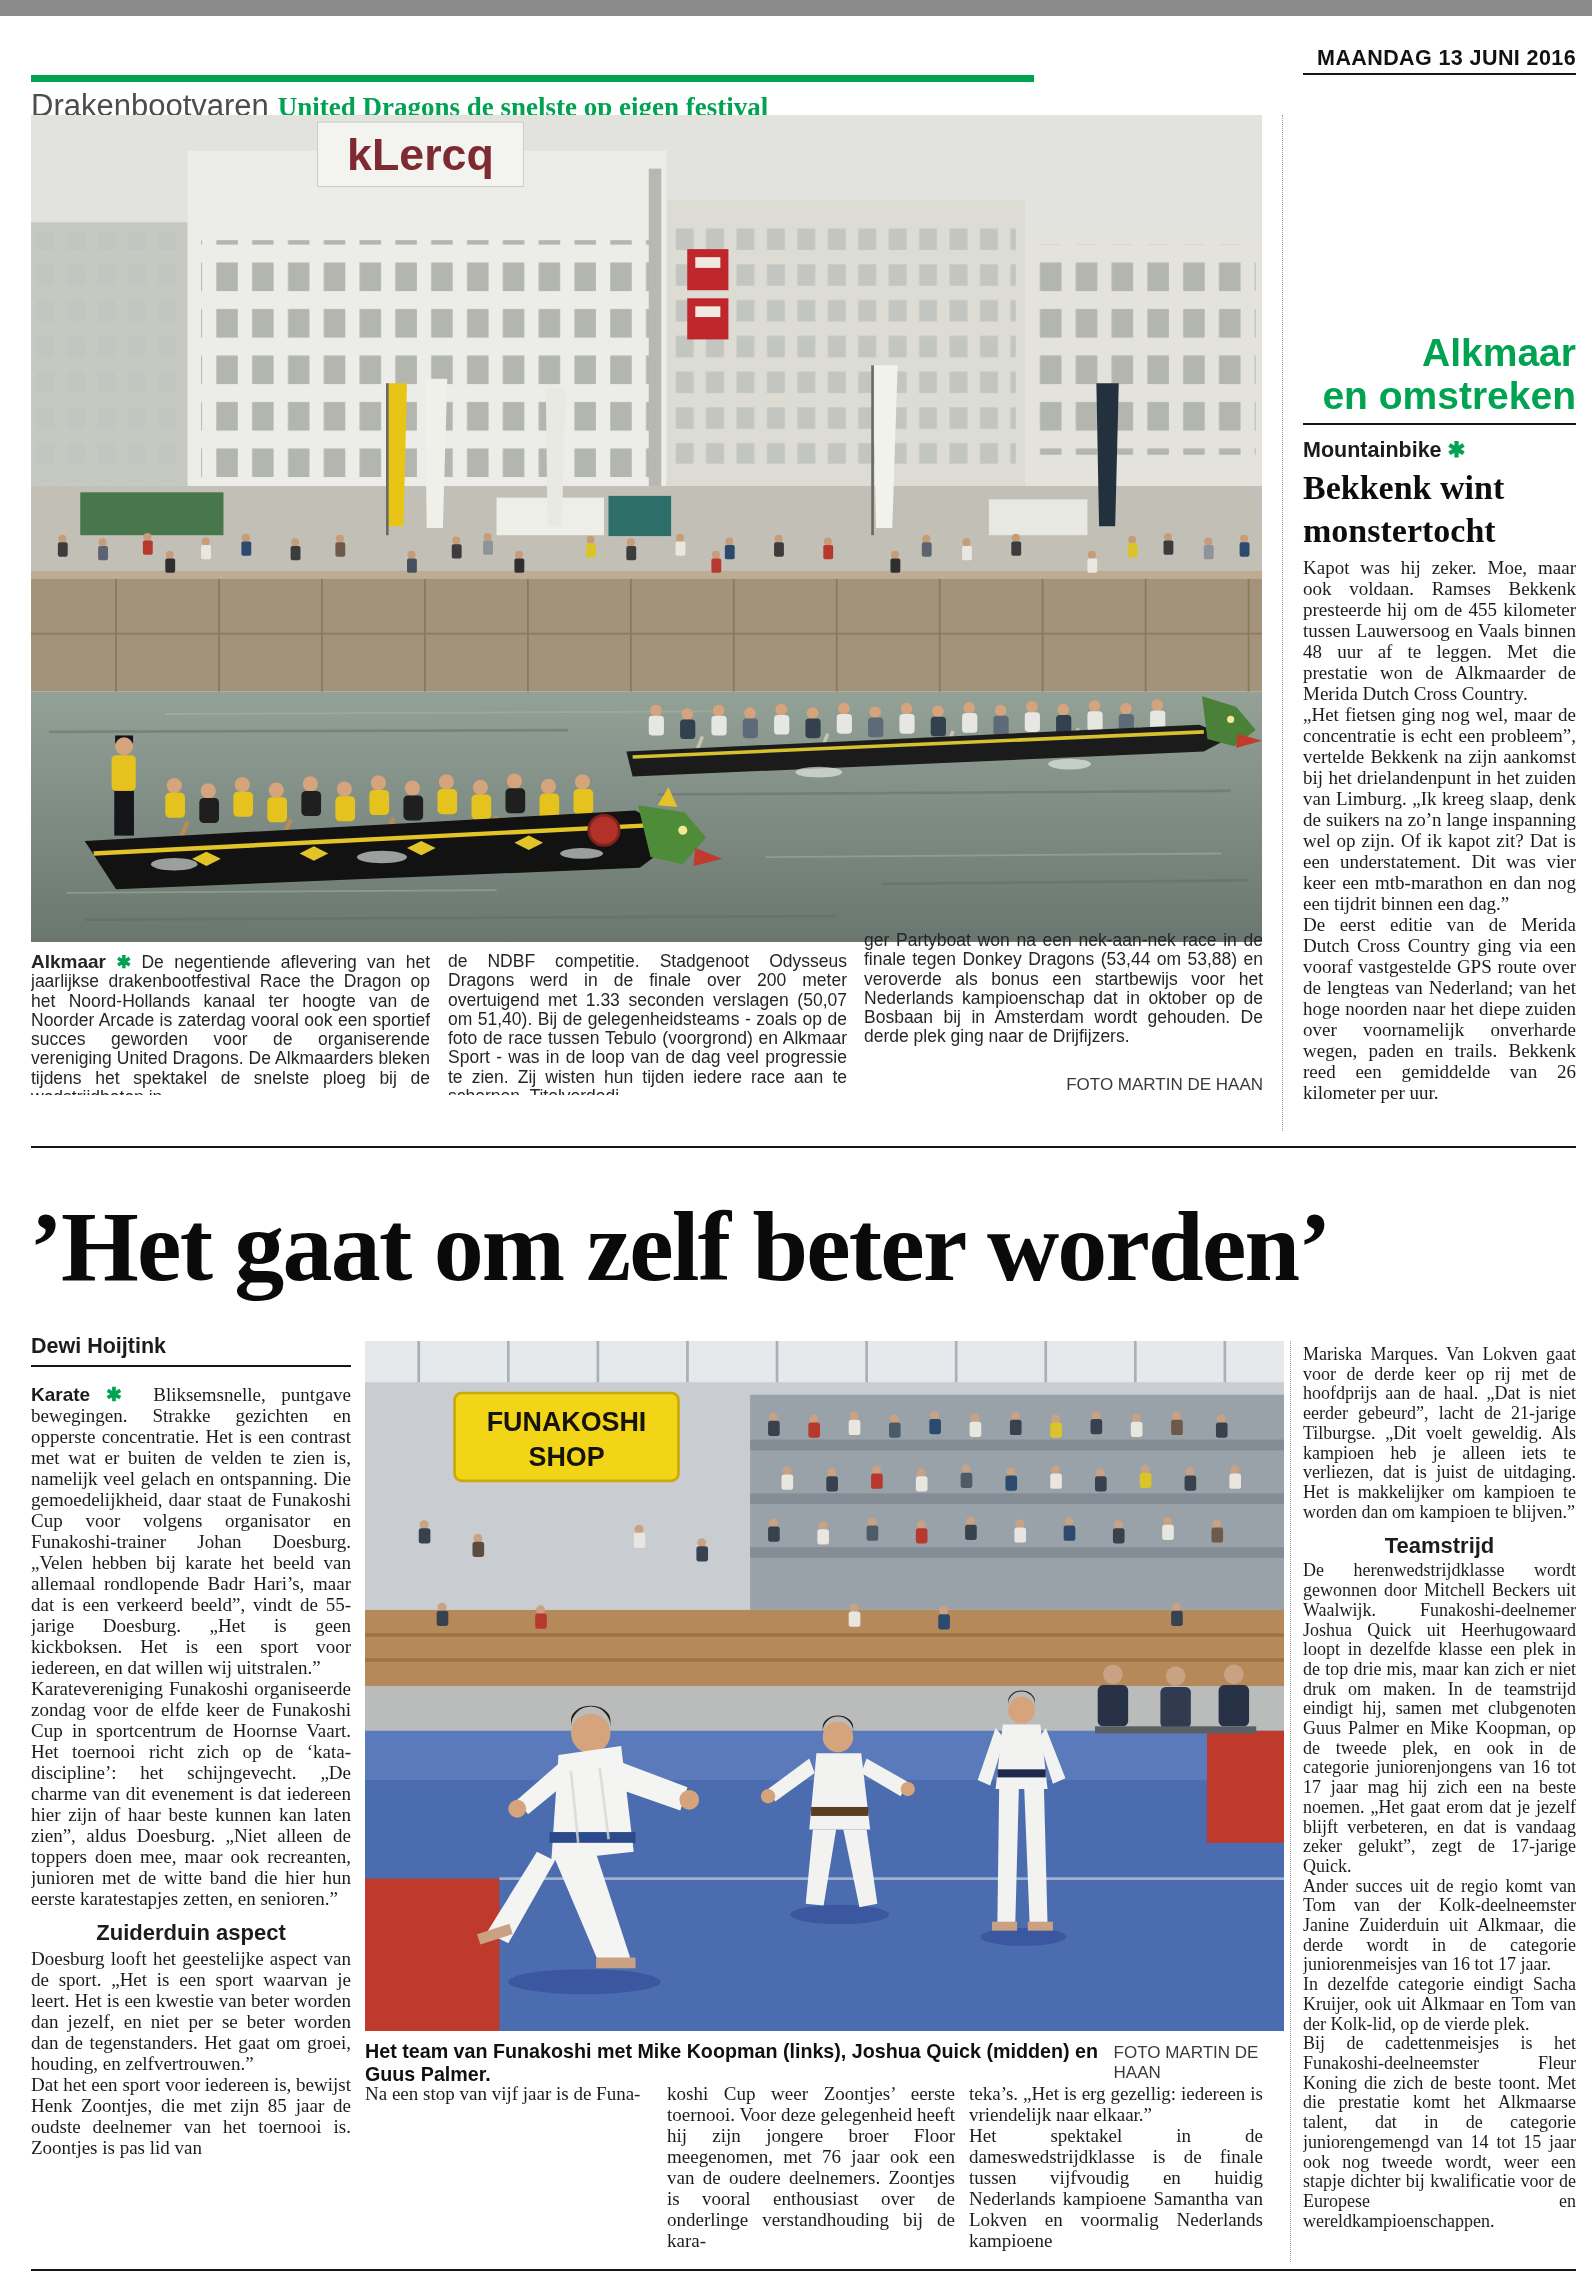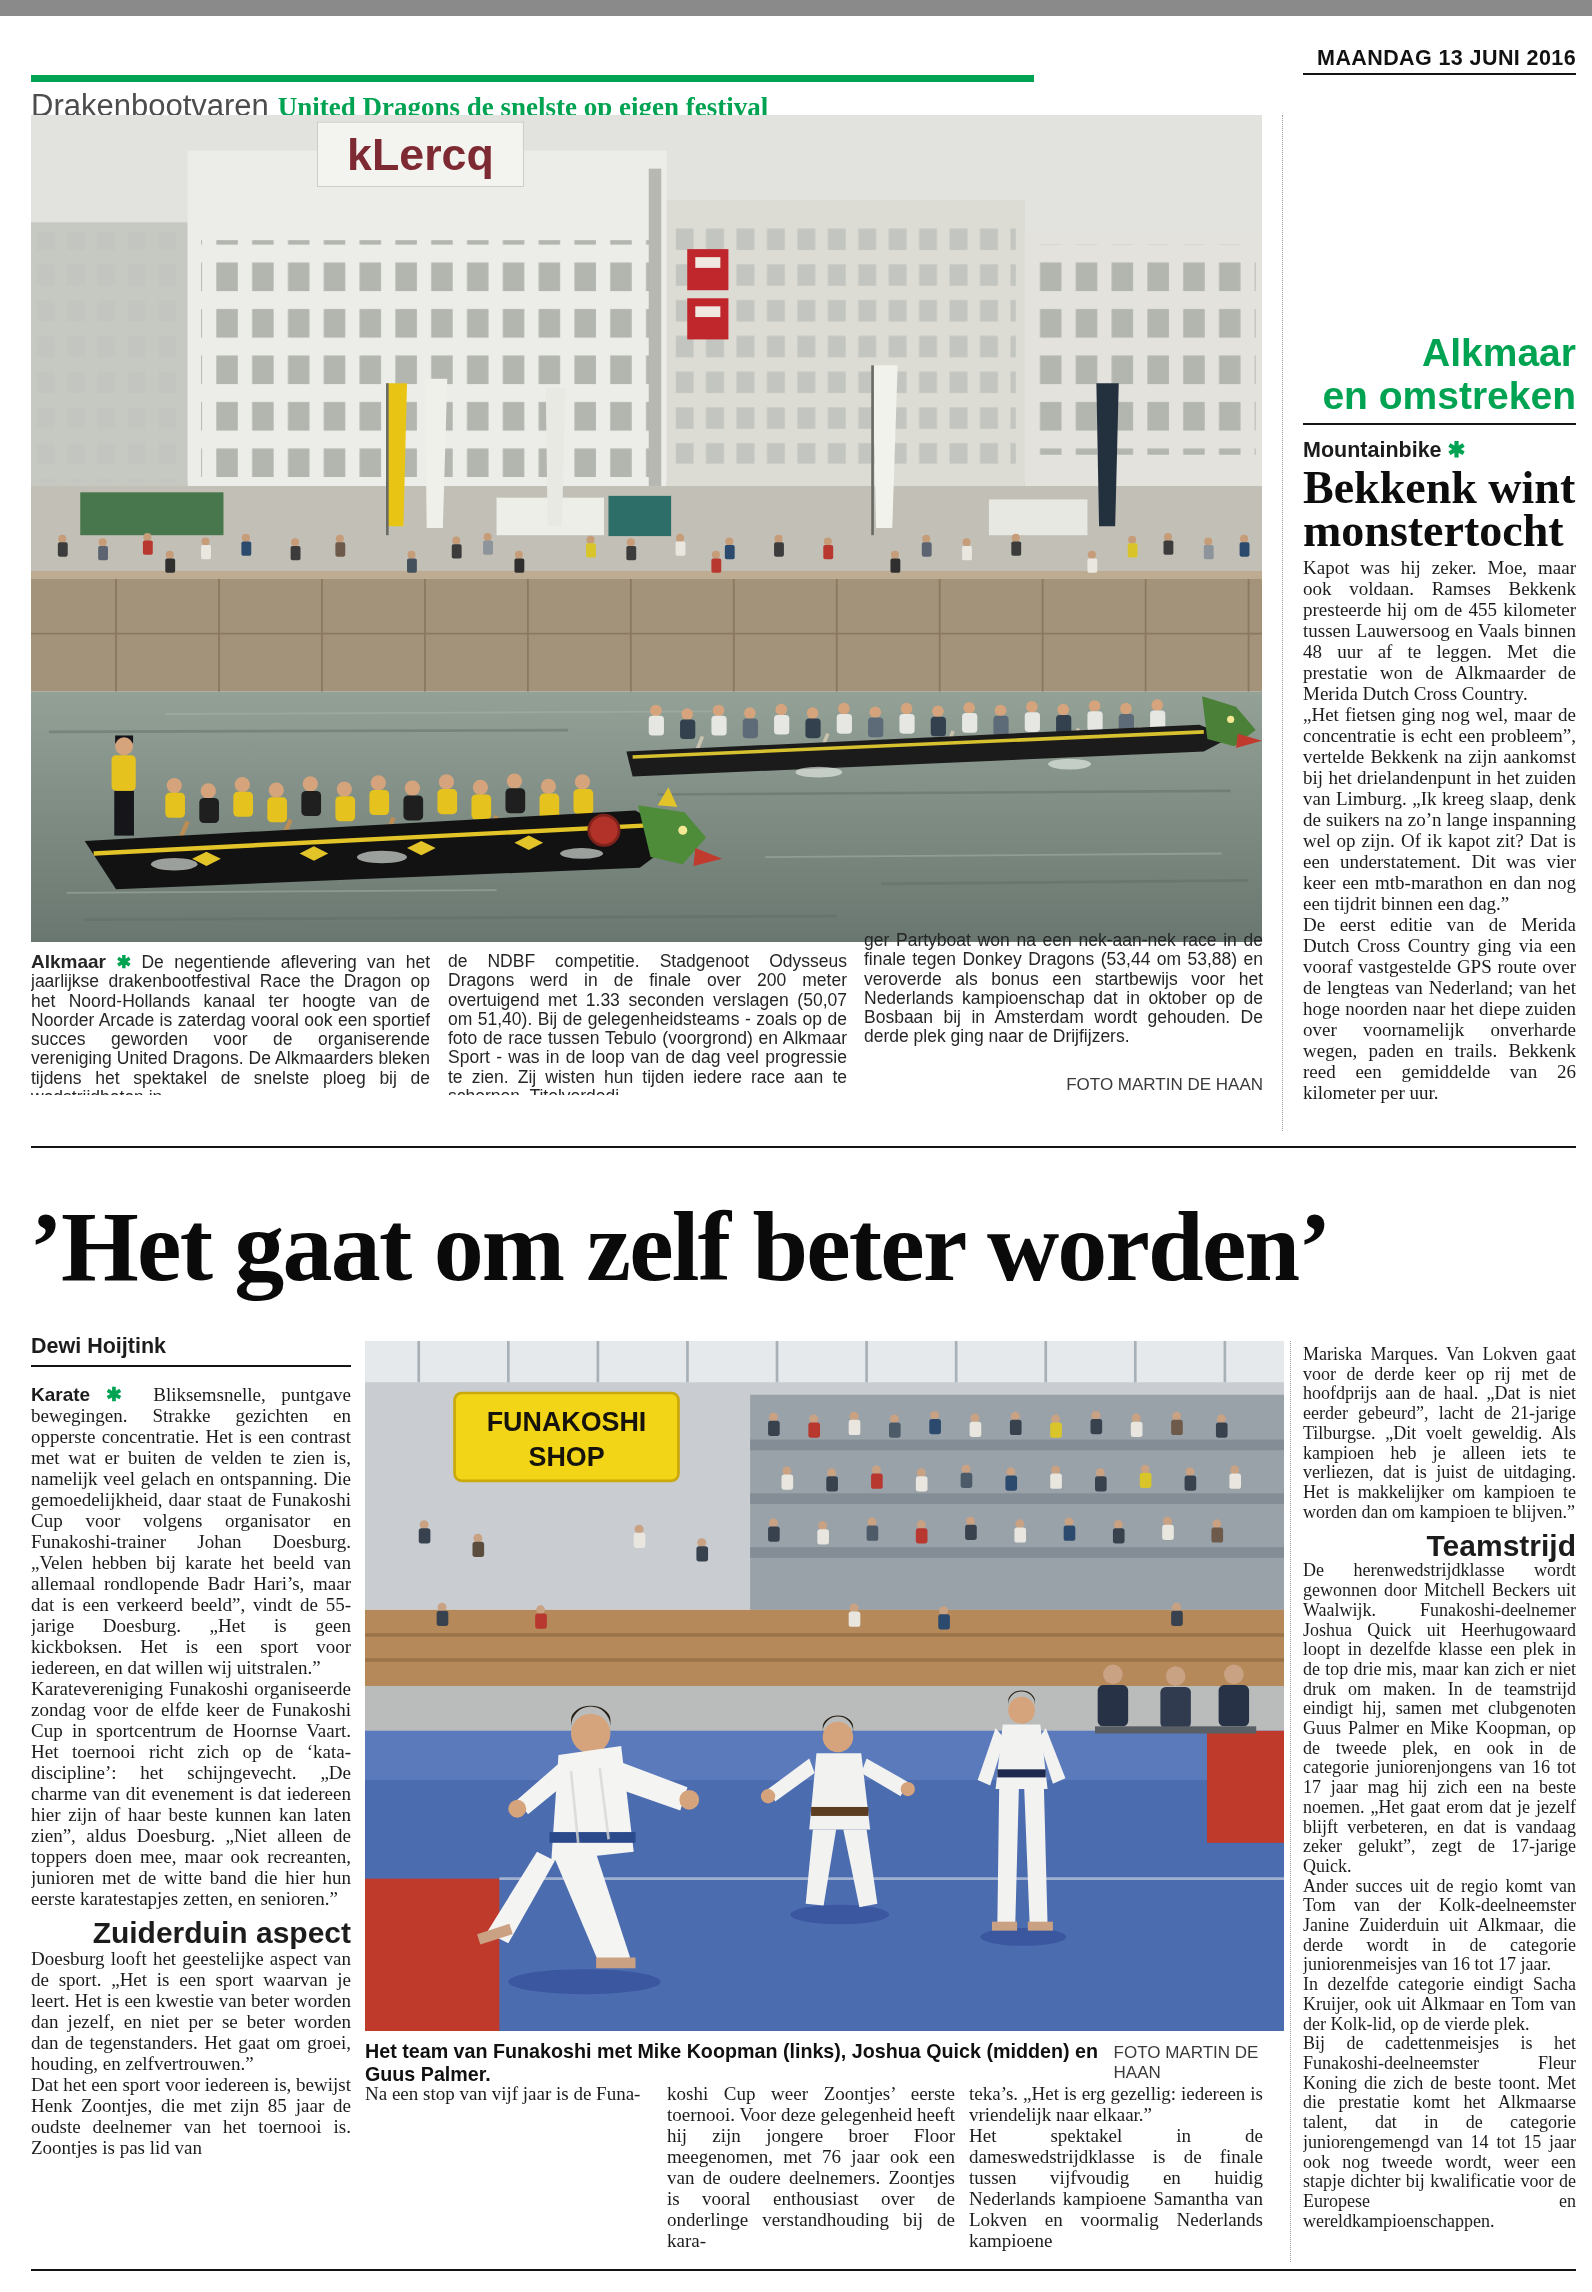--- a/index.html
+++ b/index.html
@@ -11,38 +11,38 @@
   .jt{text-align:justify}
   .col{overflow:hidden}
   .rule{background:#151515}
   .green{color:var(--g,#00a351)}
   .ast{color:var(--g,#00a351);font-family:"Liberation Sans",sans-serif;font-weight:700;font-style:normal}
   .body-serif{font-size:19px;line-height:21px}
   .body-serif p,.body-sans p{margin:0}
   .sm{font-size:18px;line-height:19.7px}
   .body-sans{font-family:"Liberation Sans",sans-serif;font-size:17.5px;line-height:19.3px;color:#262626}
   .lead{font-family:"Liberation Sans",sans-serif;font-weight:700;font-size:19px}
-  .crosshead{font-family:"Liberation Sans",sans-serif;font-weight:700;font-size:30px;line-height:23px;margin:11.6px 0 4.5px;text-align:right}
+  .crosshead{font-family:"Liberation Sans",sans-serif;font-weight:700;font-size:22px;line-height:23px;margin:11.6px 0 4.5px;text-align:center}
   .dotv{width:0;border-left:1.8px dotted #9b9b9b}
   #date{left:1303px;top:29.6px;width:273px;text-align:right;font-weight:700;font-size:21.5px;letter-spacing:0.4px;color:#111}
   #date-rule{left:1303px;top:57px;width:273px;height:1.8px}
   #green-bar{left:31px;top:59px;width:1003px;height:7.2px;background:var(--g,#00a351)}
   #kicker-line{left:31px;top:72px;width:1164px;white-space:nowrap}
   #kicker-line .kick{font-family:"Liberation Sans",sans-serif;font-size:31px;color:#4d4d4d}
   #kicker-line .kick-head{font-weight:700;font-size:27px;margin-left:9px}
   #db-photo{left:31px;top:99px;width:1231px;height:827px}
   #db-col1{left:31px;top:936px;width:399px;height:143px}
   #db-col2{left:448px;top:936px;width:399px;height:143px}
   #db-col3{left:864px;top:915px;width:399px;height:121px}
   #db-credit{left:864px;top:1059px;width:399px;text-align:right;font-size:17px;color:#3a3a3a}
   #dotv1{left:1282px;top:99px;height:1016px}
   #sb-title{left:1303px;top:315px;width:273px;text-align:right;font-weight:700;font-size:39px;line-height:43px}
   #sb-rule{left:1303px;top:407px;width:273px;height:1.8px}
   #sb-kicker{left:1303px;top:421px;width:273px;font-weight:700;font-size:21.5px}
-  #sb-head{left:1303px;top:450px;width:278px;font-weight:700;font-size:46px;line-height:43px;color:#0d0d0d}
+  #sb-head{left:1303px;top:450px;width:278px;font-weight:700;font-size:34px;line-height:43px;color:#0d0d0d}
   #sb-body{left:1303px;top:541px;width:273px;height:582px}
   #ka-rule{left:31px;top:1130px;width:1545px;height:1.8px}
   #ka-subhead{left:31px;top:1139px;width:1545px;font-size:30px;color:#0f0f0f}
   #ka-headline{left:29.6px;top:1179px;width:1558px;font-weight:700;font-size:100px;line-height:104px;letter-spacing:-1.8px;color:#0a0a0a;white-space:nowrap}
   #ka-byline{left:31px;top:1318px;width:320px;font-weight:700;font-size:21.5px}
   #ka-byline-rule{left:31px;top:1349px;width:320px;height:1.8px}
   #ka-colL{left:31px;top:1368px;width:320px;height:878px}
   #ka-photo{left:365px;top:1325px;width:919px;height:690px}
   #ka-caption{left:365px;top:2024px;width:919px;display:flex;justify-content:space-between;align-items:baseline}
   #ka-caption .cap{font-weight:700;font-size:19.7px;color:#101010}

